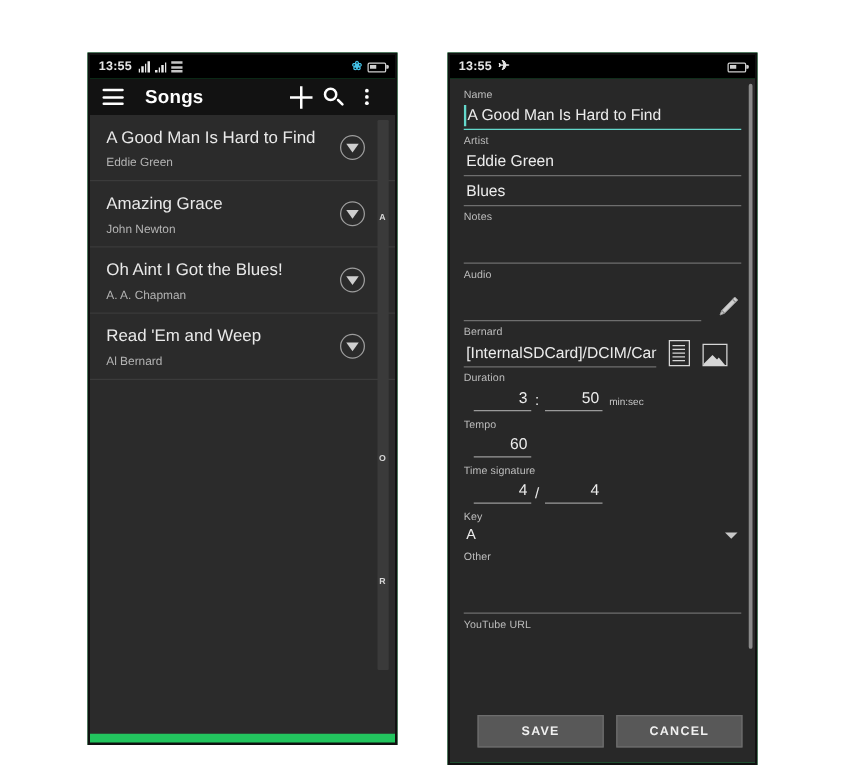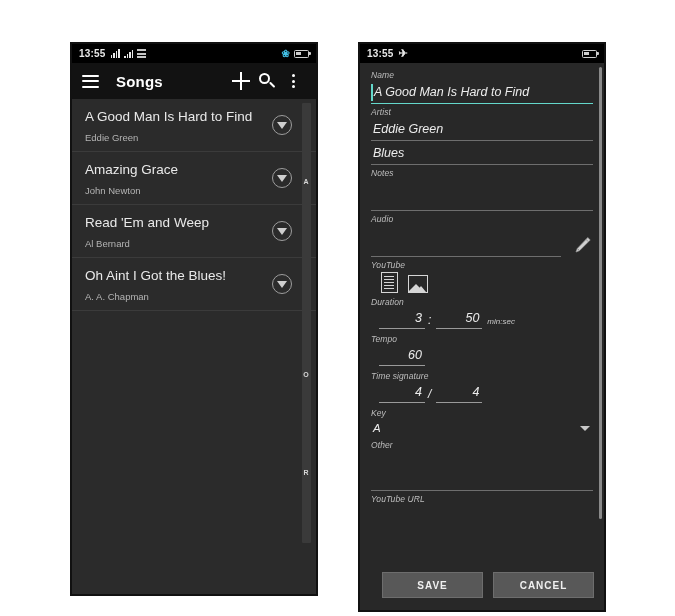--- a/index.html
+++ b/index.html
@@ -64,21 +64,21 @@
     width:1.6px;height:3px;background:#cfcfcf;border-radius:0 1px 1px 0;
   }
   .battery i{
     position:absolute;left:1.2px;top:1.2px;bottom:1.2px;width:5px;background:#cfcfcf;
   }
   .bt{font-size:10px;color:#43c2e8;line-height:1;}
   .plane{font-size:11px;color:#e8e8e8;line-height:1;}
 
   
   .appbar{
-    height:36px;background:#121212;
+    height:29px;background:#121212;
     display:flex;align-items:center;
     padding:0 10px;box-sizing:border-box;color:#fff;
   }
   .hamburger{width:17px;display:flex;flex-direction:column;gap:3.5px;cursor:pointer;}
   .hamburger span{display:block;height:2px;background:#fff;border-radius:1px;}
   .appbar-title{
     font-size:15px;font-weight:bold;color:#fff;margin-left:17px;letter-spacing:.2px;
   }
   .appbar-spacer{flex:1;}
   .icon-btn{
@@ -139,21 +139,21 @@
   .index-letter{
     position:absolute;right:6px;
     font-size:7px;color:#d6d6d6;font-weight:bold;
     width:8px;text-align:center;
   }
 
   
   .form-wrap{
     background:#282828;height:calc(100% - 19px);
     position:relative;overflow:hidden;
-    padding:6px 11px 0 11px;box-sizing:border-box;font-style:italic;
+    padding:6px 11px 0 11px;box-sizing:border-box;
   }
   .fld{margin-bottom:2px;}
   .fld-label{
     font-size:8.5px;color:#bdbdbd;line-height:12px;margin-bottom:1px;letter-spacing:.1px;
   }
   .fld-value{
     font-size:12.5px;color:#ececec;line-height:20px;height:21px;
     border-bottom:1px solid #6e6e6e;white-space:nowrap;overflow:hidden;
     padding-left:2px;
   }
@@ -294,28 +294,28 @@
       <div class="expand"></div>
     </div>
 
     <div class="song-row">
       <div class="song-title">Amazing Grace</div>
       <div class="song-artist">John Newton</div>
       <div class="expand"></div>
     </div>
 
     <div class="song-row">
+      <div class="song-title">Oh Aint I Got the Blues!</div>
+      <div class="song-artist">A. A. Chapman</div>
+      <div class="expand"></div>
+    </div>
+
+    <div class="song-row">
       <div class="song-title">Read 'Em and Weep</div>
       <div class="song-artist">Al Bernard</div>
-      <div class="expand"></div>
-    </div>
-
-    <div class="song-row">
-      <div class="song-title">Oh Aint I Got the Blues!</div>
-      <div class="song-artist">A. A. Chapman</div>
       <div class="expand"></div>
     </div>
 
     <div class="list-scroll"></div>
     <div class="index-letter" style="top:79px">A</div>
     <div class="index-letter" style="top:272px">O</div>
     <div class="index-letter" style="top:370px">R</div>
   </div>
 </div>
 
@@ -360,22 +360,23 @@
           <svg width="22" height="22" viewBox="0 0 22 22" aria-hidden="true">
             <path d="M16.8 3.6 L19.2 6 L8.6 16.6 L5 18 L6.4 14.4 Z" fill="#cfcfcf" stroke="#9a9a9a" stroke-width="0.8"></path>
             <path d="M15.0 5.4 L17.4 7.8" stroke="#8e8e8e" stroke-width="0.9"></path>
             <path d="M6.4 14.4 L8.6 16.6" stroke="#8e8e8e" stroke-width="0.9"></path>
           </svg>
         </div>
       </div>
     </div>
 
     <div class="fld">
-      <div class="fld-label">YouTube</div>
+      <div class="fld-label">Bernard</div>
       <div class="row-inline">
+        <div class="fld-value" style="max-width:152px">[InternalSDCard]/DCIM/Can</div>
         <div class="right-icon">
             <span class="doc-ic"></span>
           </div>
         <div class="right-icon">
             <span class="img-ic"></span>
           </div>
       </div>
     </div>
 
     <div class="fld">

